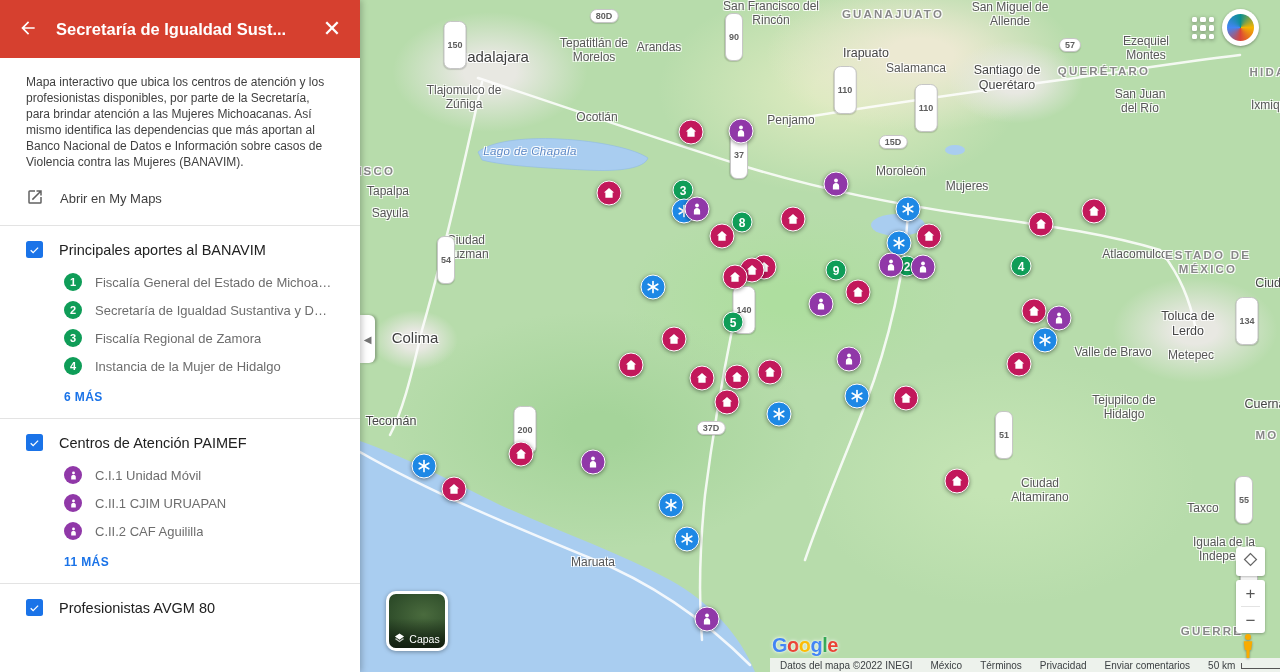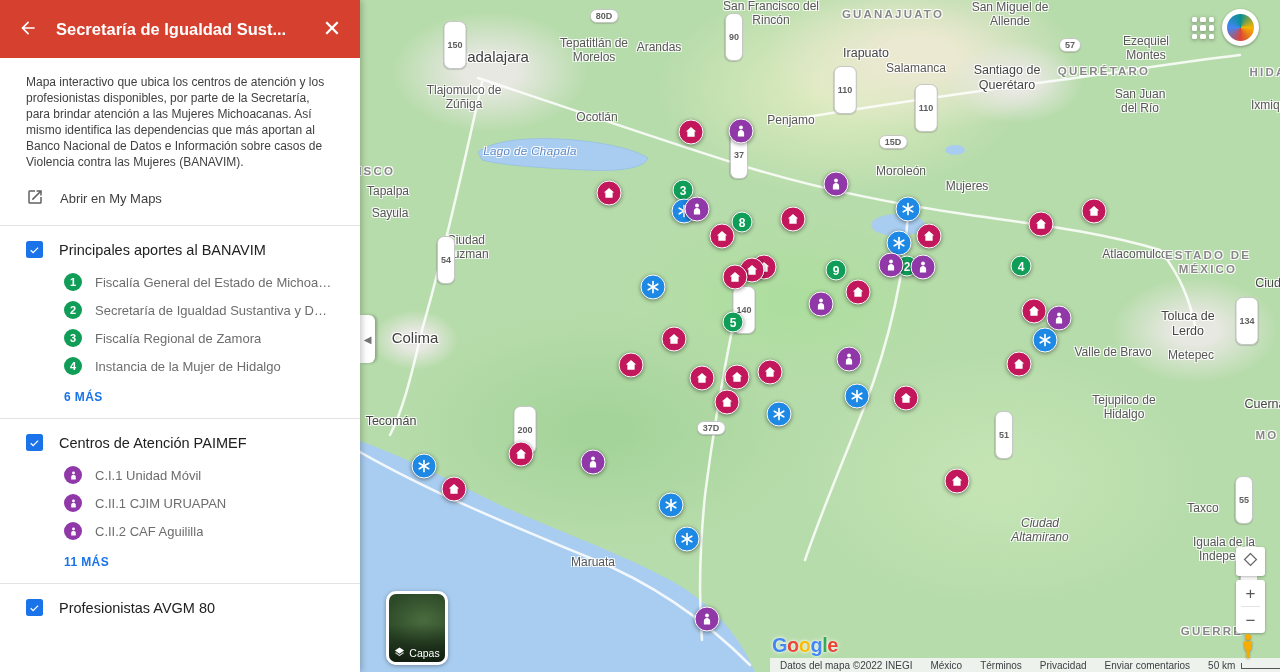--- a/index.html
+++ b/index.html
@@ -63,21 +63,21 @@
   
   .collapse-tab{position:absolute;left:0;top:315px;width:15px;height:48px;background:#fff;border-radius:0 6px 6px 0;
                 box-shadow:2px 0 3px rgba(0,0,0,.25);display:flex;align-items:center;justify-content:center;
                 color:#757575;font-size:10px;cursor:pointer;z-index:10}
   .apps-grid{position:absolute;left:832px;top:17px;width:22px;height:22px;display:grid;grid-template-columns:repeat(3,1fr);
              gap:3px;cursor:pointer;filter:drop-shadow(0 1px 2px rgba(0,0,0,.4));z-index:10}
   .apps-grid i{background:#fff;border-radius:1.5px}
   .avatar{position:absolute;left:862px;top:9px;width:37px;height:37px;border-radius:50%;background:#fff;
           box-shadow:0 1px 3px rgba(0,0,0,.35);display:flex;align-items:center;justify-content:center;cursor:pointer;z-index:10}
   .avatar i{width:27px;height:27px;border-radius:50%;background:conic-gradient(#0a8f8f,#f4b400,#db4437,#4285f4,#0a8f8f)}
-  .layers-btn{position:absolute;left:26px;top:591px;width:62px;height:74px;border-radius:10px;border:3px solid #fff;
+  .layers-btn{position:absolute;left:26px;top:591px;width:62px;height:60px;border-radius:10px;border:3px solid #fff;
               box-shadow:0 1px 4px rgba(0,0,0,.35);overflow:hidden;cursor:pointer;z-index:10;
               background:radial-gradient(40px 28px at 62% 38%,#4a6b3e,#2c4a28)}
   .layers-shade{position:absolute;inset:0;background:linear-gradient(rgba(0,0,0,0) 45%,rgba(0,0,0,.6))}
   .layers-label{position:absolute;left:0;right:0;bottom:3px;display:flex;align-items:center;justify-content:center;gap:4px;
                 color:#fff;font-size:10.5px}
   .compass-btn{position:absolute;left:876px;top:547px;width:29px;height:29px;background:#fff;border-radius:3px;
                box-shadow:0 1px 3px rgba(0,0,0,.3);display:flex;align-items:center;justify-content:center;cursor:pointer;z-index:10}
   .zoomctl{position:absolute;left:876px;top:580px;width:29px;background:#fff;border-radius:3px;
            box-shadow:0 1px 3px rgba(0,0,0,.3);display:flex;flex-direction:column;z-index:10}
   .zoomctl button{background:none;border:none;height:26px;font-size:17px;color:#565656;cursor:pointer;line-height:1}
@@ -256,21 +256,21 @@
         <div class="maplabel town" style="left: 607px; top: 186px;">Mujeres</div>
         <div class="maplabel town" style="left: 775px; top: 254px;">Atlacomulco</div>
         <div class="maplabel state" style="left: 800px; top: 263px; width: 92px; white-space: normal; margin-left: 48px;">ESTADO DE MÉXICO</div>
         <div class="maplabel city" style="left: 908px; top: 283px;">Ciud</div>
         <div class="maplabel city" style="left: 828px; top: 324px; width: 70px; white-space: normal;">Toluca de Lerdo</div>
         <div class="maplabel town" style="left: 831px; top: 355px;">Metepec</div>
         <div class="maplabel town" style="left: 753px; top: 352px;">Valle de Bravo</div>
         <div class="maplabel town" style="left: 764px; top: 407px; width: 84px; white-space: normal;">Tejupilco de Hidalgo</div>
         <div class="maplabel city" style="left: 905px; top: 404px;">Cuerna</div>
         <div class="maplabel state" style="left: 907px; top: 436px;">MO</div>
-        <div class="maplabel town" style="left: 680px; top: 530px; width: 78px; white-space: normal; font-style: italic;">Ciudad Altamirano</div>
+        <div class="maplabel town" style="left: 680px; top: 490px; width: 78px; white-space: normal;">Ciudad Altamirano</div>
         <div class="maplabel town" style="left: 843px; top: 508px;">Taxco</div>
         <div class="maplabel town" style="left: 864px; top: 549px; width: 84px; white-space: normal;">Iguala de la Independ</div>
         <div class="maplabel state" style="left: 852px; top: 632px;">GUERRE</div>
         <div class="maplabel state" style="left: 12px; top: 172px;">LISCO</div>
         <div class="maplabel town" style="left: 28px; top: 191px;">Tapalpa</div>
         <div class="maplabel town" style="left: 30px; top: 213px;">Sayula</div>
         <div class="maplabel town" style="left: 106px; top: 247px; width: 60px; white-space: normal;">Ciudad Guzman</div>
         <div class="maplabel big" style="left: 55px; top: 338px;">Colima</div>
         <div class="maplabel city" style="left: 31px; top: 421px;">Tecomán</div>
         <div class="maplabel town" style="left: 233px; top: 562px;">Maruata</div>

